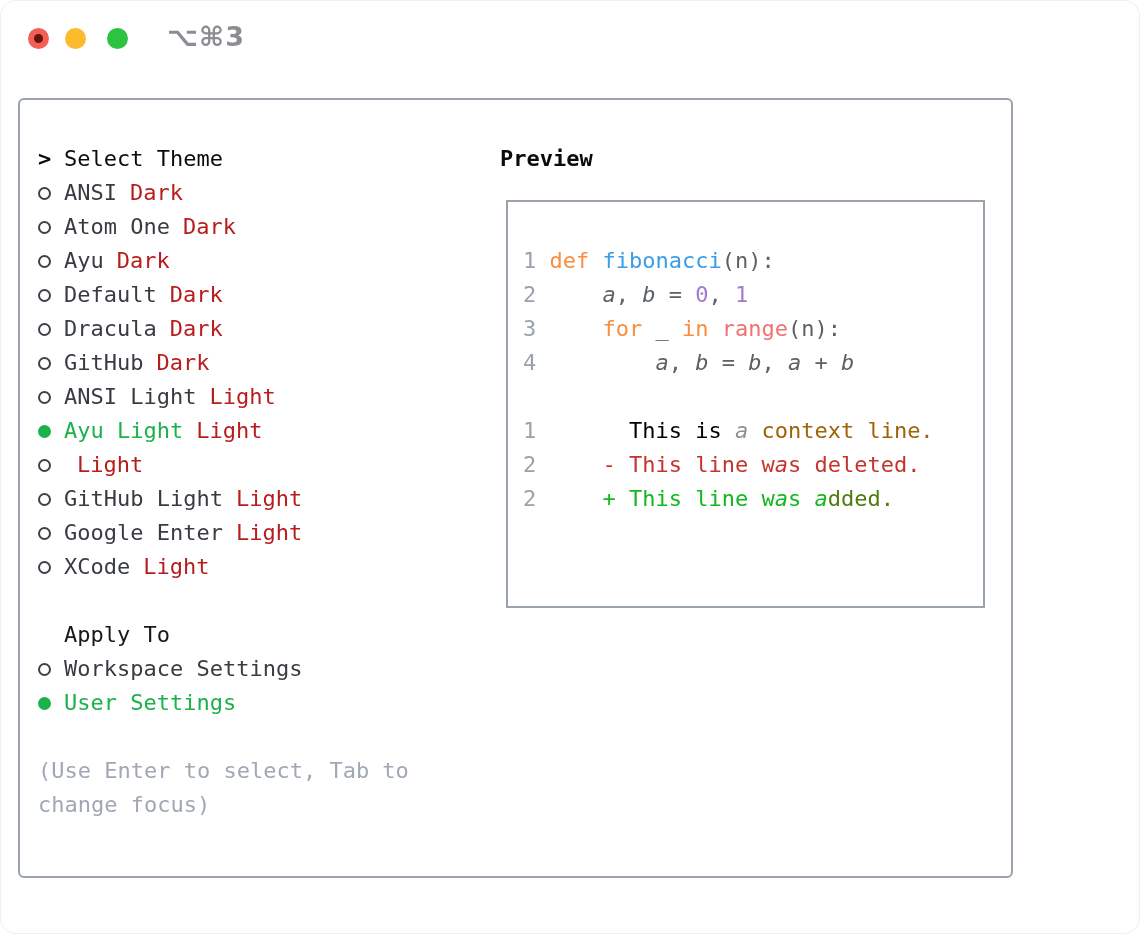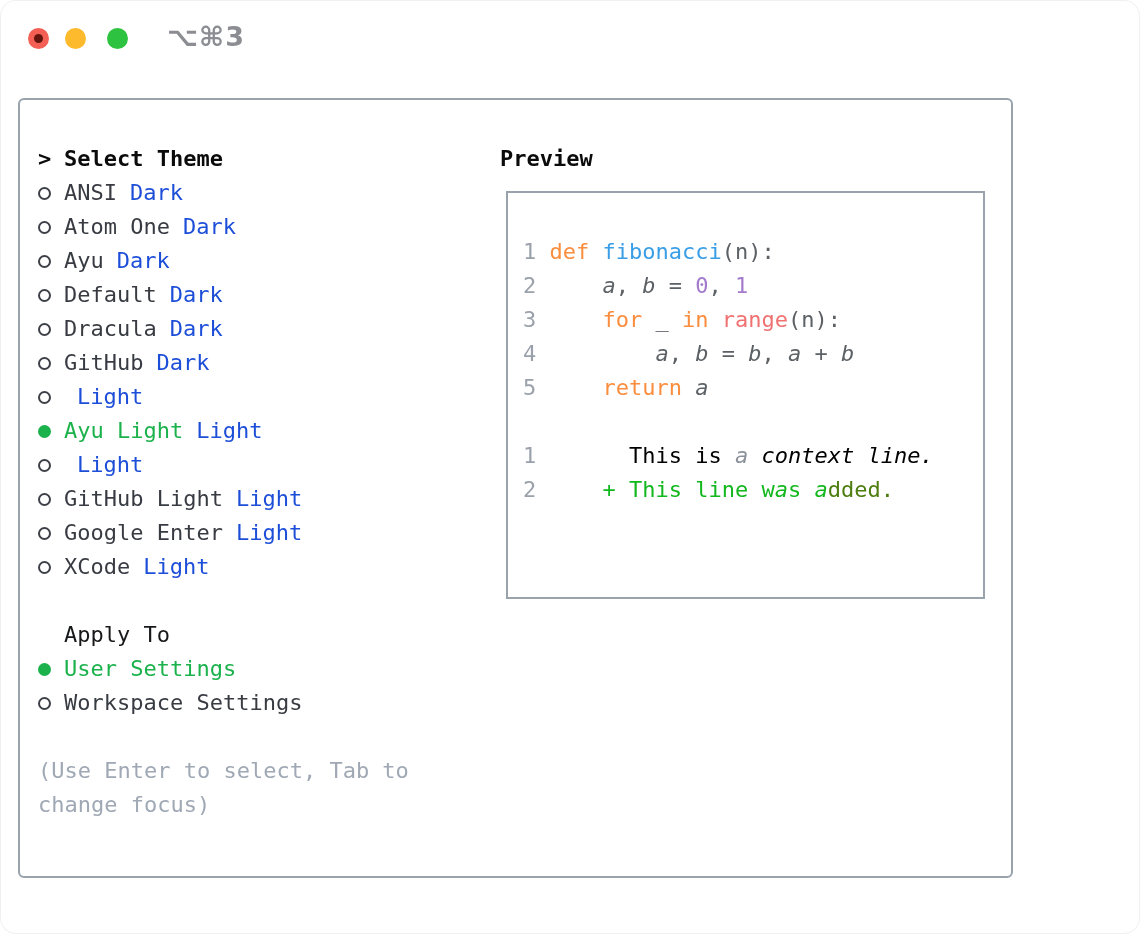--- a/index.html
+++ b/index.html
@@ -34,34 +34,34 @@
   
   .left-col{
     position:absolute;left:18px;top:42px;
     font-size:22px;line-height:34px;color:#383c42;
   }
   .row{display:flex;align-items:center;height:34px;white-space:pre;}
   .marker-cell{width:26px;flex:none;display:flex;align-items:center;}
   .prefix{font-weight:bold;color:#0b0b0c;}
   .radio{width:13px;height:13px;border-radius:50%;box-sizing:border-box;border:2px solid #3d4147;background:transparent;}
   .radio.sel{border-color:var(--green);background:var(--green);}
-  .header-label{font-weight:bold;color:#0b0b0c;}
+  .header-label{font-weight:normal;color:#0b0b0c;}
   .apply-label{color:#17181a;}
   .name{color:#383c42;}
   .name.sel{color:var(--green);}
-  .tag{color:#1d4ed8;margin-left:13px;}
+  .tag{color:#b91c1c;margin-left:13px;}
   .spacer{height:34px;}
   .help{height:34px;line-height:34px;color:#9fa8b4;white-space:pre;}
   
   .preview-label{
     position:absolute;left:480px;top:42px;height:34px;line-height:34px;
     font-size:22px;font-weight:bold;color:#0b0b0c;
   }
   .preview-box{
-    position:absolute;left:486px;top:91px;width:479px;height:408px;
+    position:absolute;left:486px;top:100px;width:479px;height:408px;
     box-sizing:border-box;border:2px solid #9aa2ac;background:#ffffff;
     padding:42px 0 16px 15px;overflow:hidden;
   }
   .code-line{height:34px;line-height:34px;font-size:22px;white-space:pre;}
 </style>
 </head>
 <body>
 
 <div class="window">
 
@@ -83,55 +83,55 @@
         <span class="header-label">Select Theme</span>
       </div>
 
       <div id="theme-list">
           <div class="row"><span class="marker-cell"><span class="radio"></span></span><span class="name">ANSI</span><span class="tag">Dark</span></div>
           <div class="row"><span class="marker-cell"><span class="radio"></span></span><span class="name">Atom One</span><span class="tag">Dark</span></div>
           <div class="row"><span class="marker-cell"><span class="radio"></span></span><span class="name">Ayu</span><span class="tag">Dark</span></div>
           <div class="row"><span class="marker-cell"><span class="radio"></span></span><span class="name">Default</span><span class="tag">Dark</span></div>
           <div class="row"><span class="marker-cell"><span class="radio"></span></span><span class="name">Dracula</span><span class="tag">Dark</span></div>
           <div class="row"><span class="marker-cell"><span class="radio"></span></span><span class="name">GitHub</span><span class="tag">Dark</span></div>
-          <div class="row"><span class="marker-cell"><span class="radio"></span></span><span class="tag">Light</span></div>
+          <div class="row"><span class="marker-cell"><span class="radio"></span></span><span class="name">ANSI Light</span><span class="tag">Light</span></div>
           <div class="row"><span class="marker-cell"><span class="radio sel"></span></span><span class="name sel">Ayu Light</span><span class="tag">Light</span></div>
           <div class="row"><span class="marker-cell"><span class="radio"></span></span><span class="tag">Light</span></div>
           <div class="row"><span class="marker-cell"><span class="radio"></span></span><span class="name">GitHub Light</span><span class="tag">Light</span></div>
           <div class="row"><span class="marker-cell"><span class="radio"></span></span><span class="name">Google Enter</span><span class="tag">Light</span></div>
           <div class="row"><span class="marker-cell"><span class="radio"></span></span><span class="name">XCode</span><span class="tag">Light</span></div>
         </div>
 
       <div class="spacer"></div>
 
       <div class="row">
         <span class="marker-cell"></span>
         <span class="apply-label">Apply To</span>
       </div>
 
       <div id="apply-list">
+          <div class="row"><span class="marker-cell"><span class="radio"></span></span><span class="name">Workspace Settings</span></div>
           <div class="row"><span class="marker-cell"><span class="radio sel"></span></span><span class="name sel">User Settings</span></div>
-          <div class="row"><span class="marker-cell"><span class="radio"></span></span><span class="name">Workspace Settings</span></div>
         </div>
 
       <div class="spacer"></div>
 
       <div class="help">(Use Enter to select, Tab to</div>
       <div class="help">change focus)</div>
     </div>
 
     <div class="preview-label">Preview</div>
 
     <div class="preview-box">
       <div id="code">
           <div class="code-line"><span style="color: rgb(154, 161, 171);">1 </span><span style="color: rgb(250, 141, 62);">def </span><span style="color: rgb(57, 158, 230);">fibonacci</span><span style="color: rgb(92, 97, 102);">(n):</span></div>
           <div class="code-line"><span style="color: rgb(154, 161, 171);">2 </span><span style="color: rgb(92, 97, 102);">    </span><span style="color: rgb(92, 97, 102); font-style: italic;">a</span><span style="color: rgb(92, 97, 102);">, </span><span style="color: rgb(92, 97, 102); font-style: italic;">b</span><span style="color: rgb(92, 97, 102);"> = </span><span style="color: rgb(163, 122, 204);">0</span><span style="color: rgb(92, 97, 102);">, </span><span style="color: rgb(163, 122, 204);">1</span></div>
           <div class="code-line"><span style="color: rgb(154, 161, 171);">3 </span><span style="color: rgb(92, 97, 102);">    </span><span style="color: rgb(250, 141, 62);">for</span><span style="color: rgb(92, 97, 102);"> _ </span><span style="color: rgb(250, 141, 62);">in</span><span style="color: rgb(92, 97, 102);"> </span><span style="color: rgb(240, 113, 113);">range</span><span style="color: rgb(92, 97, 102);">(n):</span></div>
           <div class="code-line"><span style="color: rgb(154, 161, 171);">4 </span><span style="color: rgb(92, 97, 102);">        </span><span style="color: rgb(92, 97, 102); font-style: italic;">a</span><span style="color: rgb(92, 97, 102);">, </span><span style="color: rgb(92, 97, 102); font-style: italic;">b</span><span style="color: rgb(92, 97, 102);"> = </span><span style="color: rgb(92, 97, 102); font-style: italic;">b</span><span style="color: rgb(92, 97, 102);">, </span><span style="color: rgb(92, 97, 102); font-style: italic;">a</span><span style="color: rgb(92, 97, 102);"> + </span><span style="color: rgb(92, 97, 102); font-style: italic;">b</span></div>
-          <div class="code-line"><span style="color: rgb(154, 161, 171);">5 </span><span style="color: rgb(92, 97, 102);">    </span><span style="color: rgb(250, 141, 62);">return</span><span style="color: rgb(92, 97, 102);"> </span><span style="color: rgb(92, 97, 102); font-style: italic;">a</span></div>
           <div class="code-line"></div>
-          <div class="code-line"><span style="color: rgb(154, 161, 171);">1       </span><span style="color: #000000;">This is </span><span style="color: rgb(138, 145, 153); font-style: italic;">a</span><span style="color: #000000; font-style: italic;"> context line.</span></div>
+          <div class="code-line"><span style="color: rgb(154, 161, 171);">1       </span><span style="color: #000000;">This is </span><span style="color: rgb(138, 145, 153); font-style: italic;">a</span><span style="color: #a16207;"> context line.</span></div>
+          <div class="code-line"><span style="color: rgb(154, 161, 171);">2     </span><span style="color: rgb(197, 52, 42);">- This line w</span><span style="color: rgb(197, 52, 42); font-style: italic;">a</span><span style="color: rgb(197, 52, 42);">s deleted.</span></div>
           <div class="code-line"><span style="color: rgb(154, 161, 171);">2     </span><span style="color: rgb(19, 183, 30);">+ This line w</span><span style="color: rgb(19, 183, 30); font-style: italic;">a</span><span style="color: rgb(19, 183, 30);">s </span><span style="color: rgb(19, 183, 30); font-style: italic;">a</span><span style="color: #4d7c0f;">dded.</span></div>
         </div>
     </div>
 
   </div>
 </div>
 
 </body></html>

